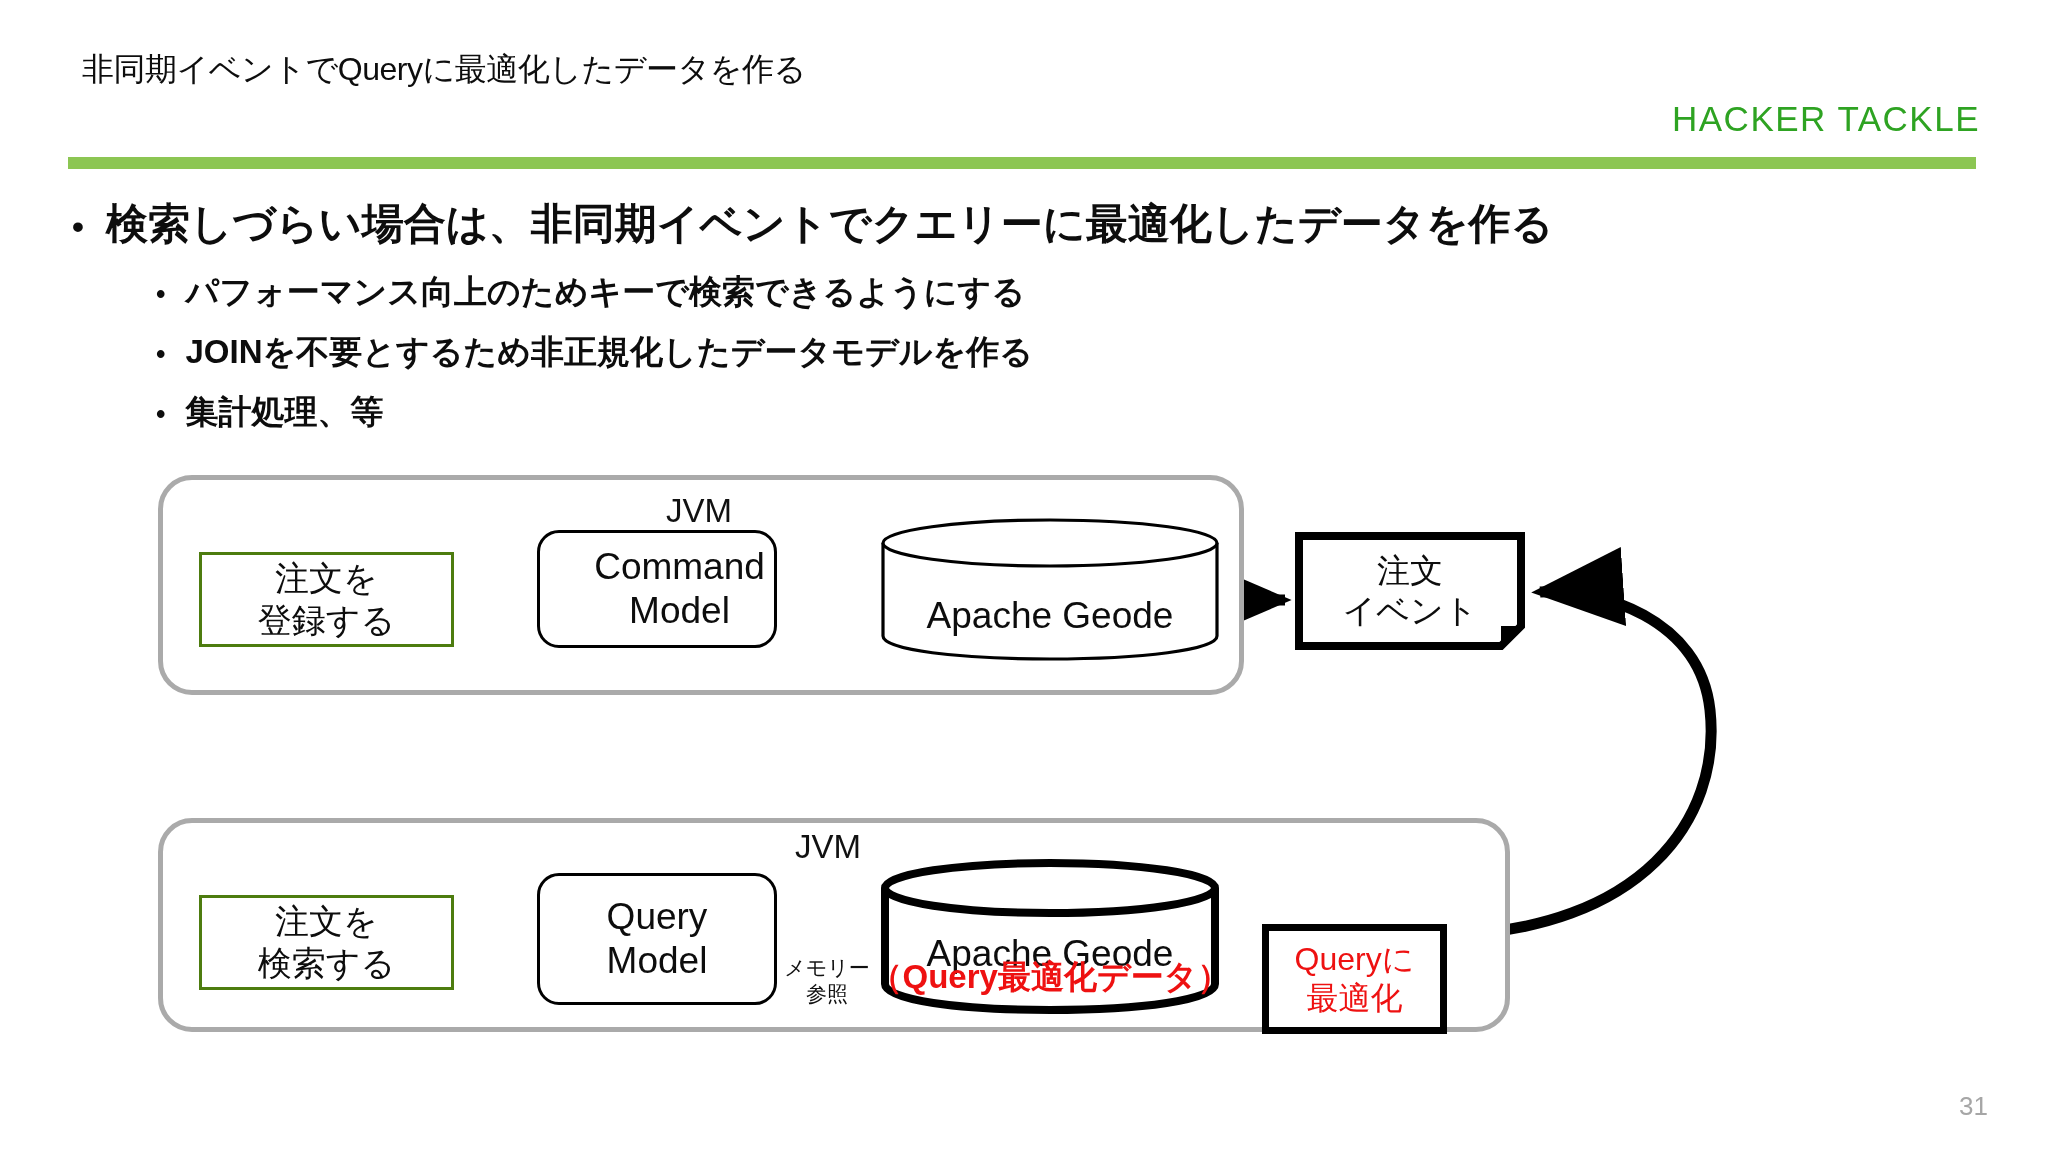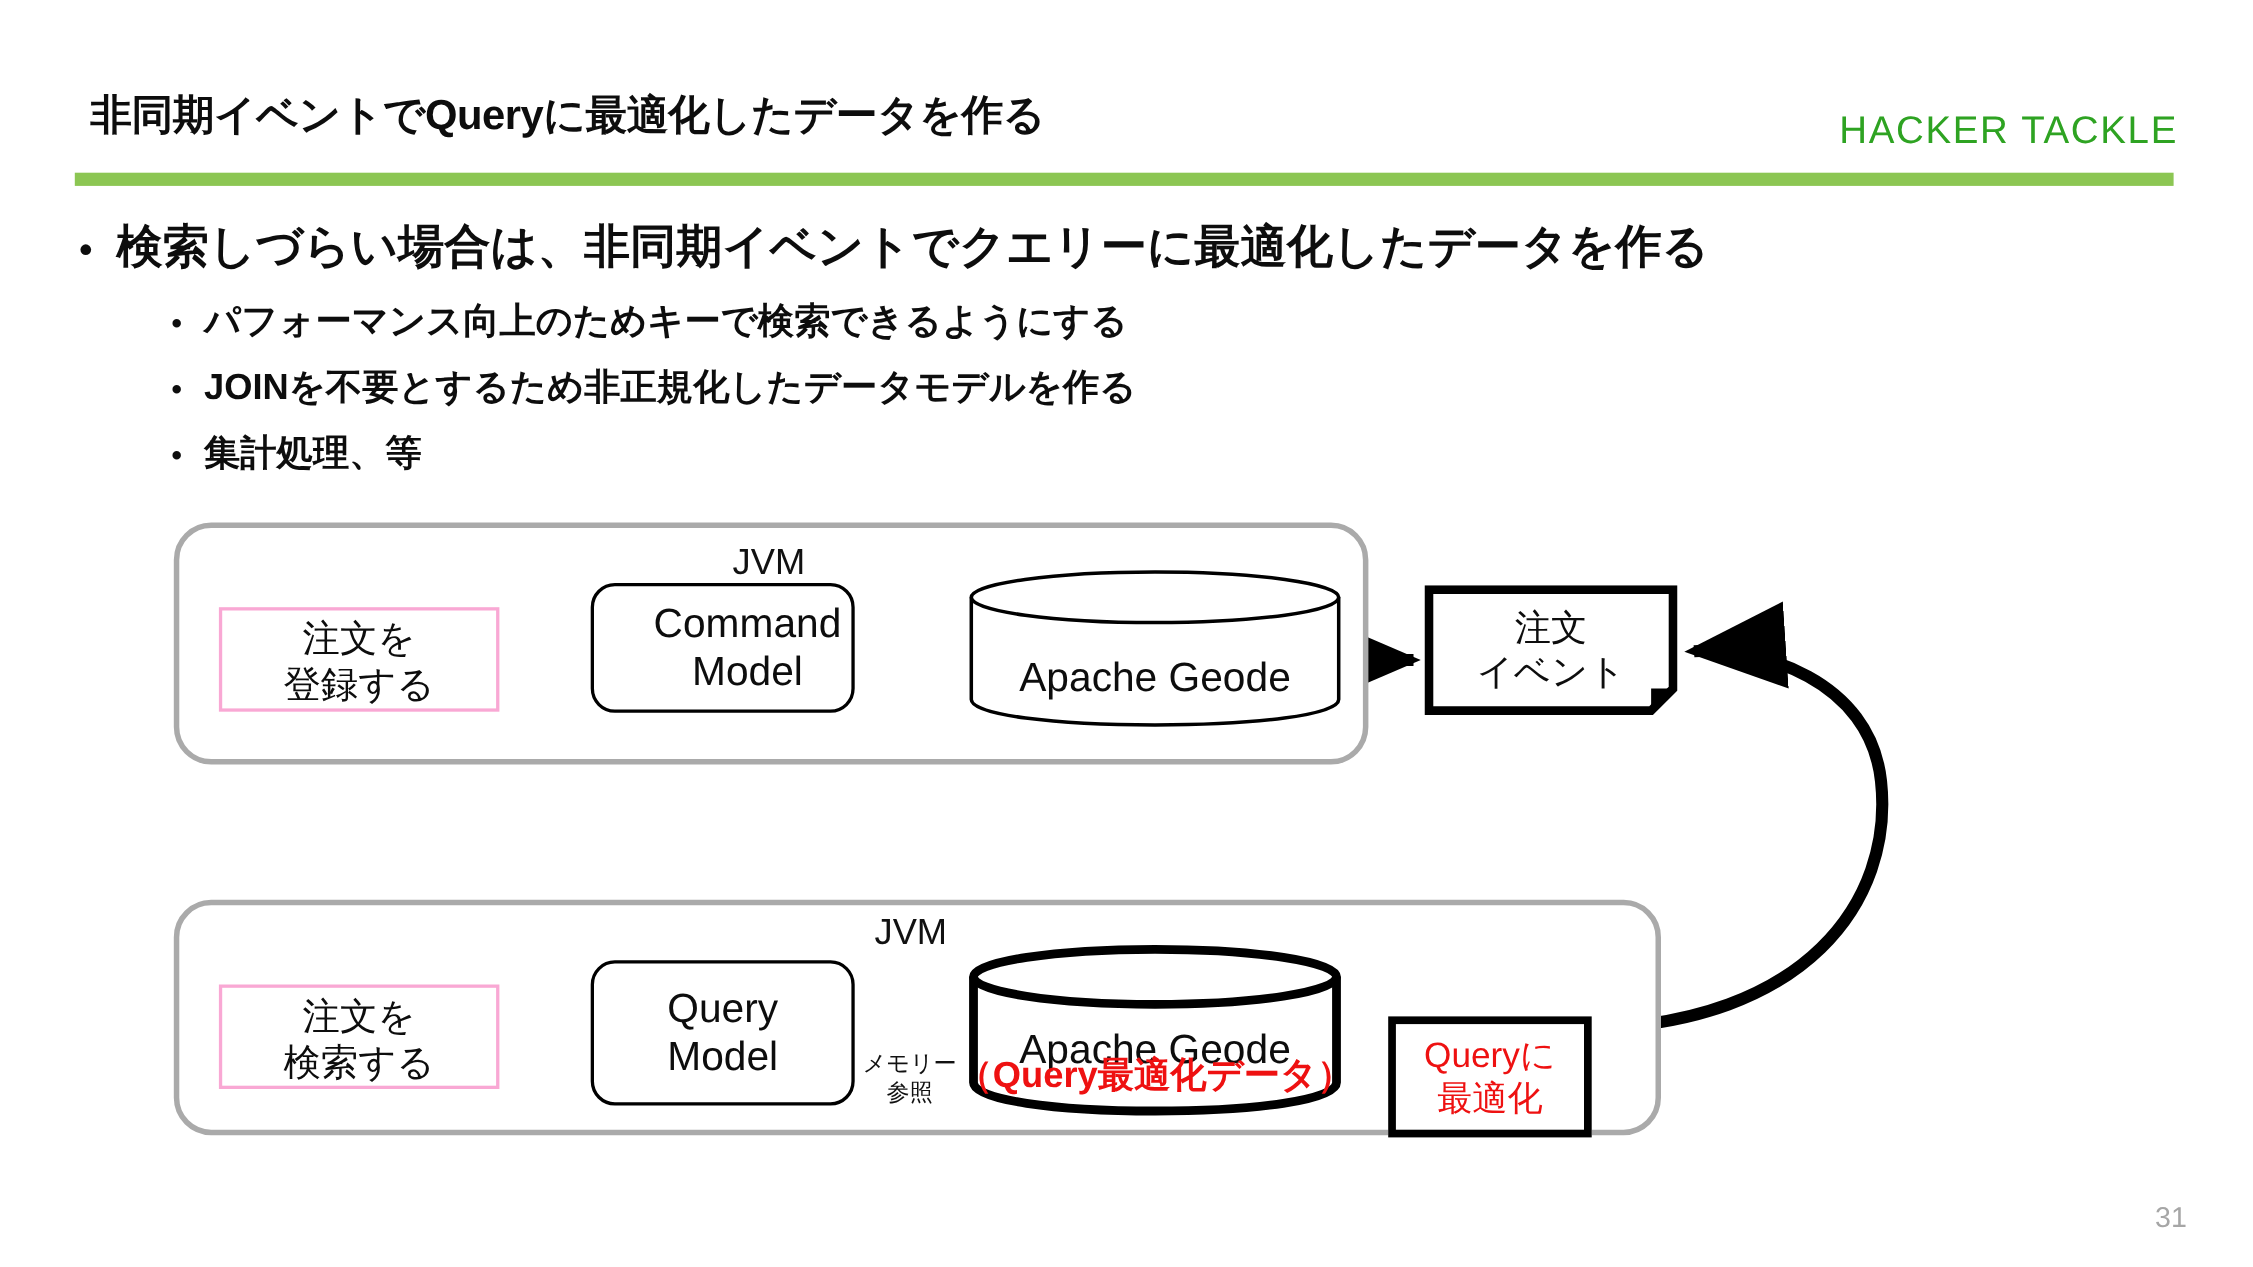--- a/index.html
+++ b/index.html
@@ -18,27 +18,26 @@
     background: #ffffff;
     overflow: hidden;
   }
 
   
   #slide-title {
     position: absolute;
     left: 82px;
     top: 52px;
     width: 1450px;
-    font-size: 38px;
-    font-weight: bold;
+    font-size: 32px;
+    font-weight: normal;
     color: #0d0d0d;
     letter-spacing: -0.5px;
     line-height: 1.1;
     white-space: nowrap;
-    margin-top: 33px;
   }
   #brand-logo {
     position: absolute;
     right: 68px;
     top: 75px;
     font-size: 35px;
     letter-spacing: 1.5px;
     color: #2ea322;
     font-weight: 500;
     white-space: nowrap;
@@ -112,27 +111,27 @@
     font-size: 33px;
     color: #111111;
     white-space: nowrap;
   }
   #jvm-label-top    { left: 666px; top: 492px; }
   #jvm-label-bottom { left: 795px; top: 828px; }
 
   
   .rect-node {
     position: absolute;
-    border: 3px solid #f9a8d4;
+    border: 3px solid #4d7c0f;
     background: #ffffff;
     box-sizing: border-box;
     display: flex;
     flex-direction: column;
     align-items: center;
-    justify-content: flex-end;
+    justify-content: center;
     font-size: 34px;
     color: #0d0d0d;
     line-height: 1.22;
     text-align: center;
   }
   #node-register { left: 199px; top: 552px; width: 255px; height: 95px; }
   #node-search   { left: 199px; top: 895px; width: 255px; height: 95px; }
 
   
   .round-node {

